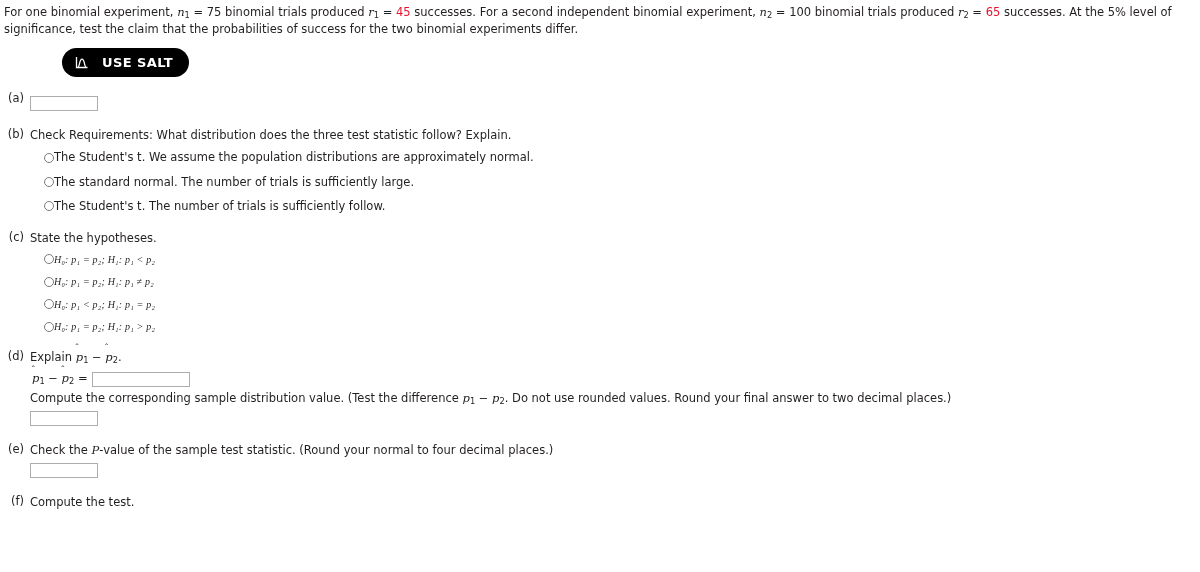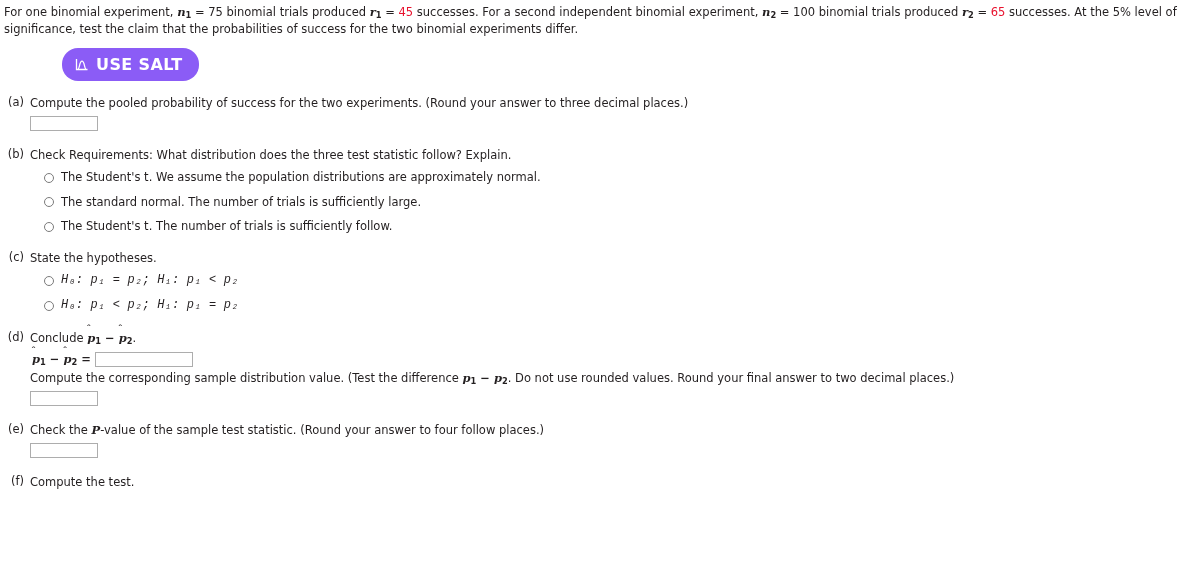--- a/index.html
+++ b/index.html
@@ -19,42 +19,41 @@
   .intro {
     padding: 4px 6px 0 4px;
     line-height: 1.45;
     font-size: 11.5px;
     white-space: normal;
   }
   .redval { color: #e8112d; text-align: right; }
   var, .mvar {
     font-family: "DejaVu Serif", "Liberation Serif", serif;
     font-style: italic;
-    font-weight: bold;
   }
   sub {
     font-size: 0.72em;
     vertical-align: -0.28em;
     font-style: normal;
     font-family: "DejaVu Sans", "Liberation Sans", sans-serif;
   }
   .salt-wrap {
     padding: 10px 0 0 62px;
   }
   .salt-btn {
     display: inline-flex;
     align-items: center;
-    gap: 7px;
-    background: #8b5cf6;
+    gap: 13px;
+    background: #000000;
     color: #ffffff;
     border: none;
     border-radius: 16px;
     padding: 7px 16px 7px 13px;
     font-family: "DejaVu Sans", "Liberation Sans", sans-serif;
-    font-size: 16px;
+    font-size: 13px;
     font-weight: bold;
     letter-spacing: 0.4px;
     cursor: pointer;
   }
   .salt-icon { display: inline-flex; align-items: center; }
   .parts { padding: 14px 0 0 0; }
   .part {
     display: block;
     padding: 0 0 0 0;
     margin-bottom: 16px;
@@ -88,41 +87,40 @@
   }
   .answer-box.wide { width: 96px; }
   .options {
     margin-top: 7px;
     padding-left: 14px;
   }
   .options.deep { padding-left: 14px; }
   .option {
     display: flex;
     align-items: center;
-    gap: 7px;
     margin-bottom: 9.5px;
     font-size: 11.5px;
     line-height: 1.3;
   }
   .option:last-child { margin-bottom: 0; }
   .radio {
     width: 10px;
     height: 10px;
     min-width: 10px;
     border: 1px solid #7b7b7b;
     border-radius: 50%;
     background: #ffffff;
     box-sizing: border-box;
     display: inline-block;
   }
   .opt-text { white-space: nowrap; }
   .hyp {
-    font-family: Liberation Mono, monospace;
+    font-family: Liberation Serif, serif;
     font-style: italic;
-    font-size: 12px;
+    font-size: 10px;
     letter-spacing: 0.2px;
   }
   .eqline {
     display: flex;
     align-items: center;
     gap: 4px;
     margin-top: 4px;
     padding-left: 2px;
   }
   .eqline .answer-box { margin-top: 0; }
@@ -164,21 +162,20 @@
     <span>USE SALT</span>
   </button>
 </div>
 
 <div class="parts">
 
   <div class="part">
     <div class="part-row">
       <div class="part-label">(a)</div>
       <div class="part-body">
-        <div class="prompt">Compute the pooled probability of success for the two experiments. (Round your answer to three decimal places.)</div>
         <input class="answer-box" type="text" value="" style="">
       </div>
     </div>
   </div>
 
   <div class="part">
     <div class="part-row">
       <div class="part-label">(b)</div>
       <div class="part-body">
         <div class="prompt">Check Requirements: What distribution does the three test statistic follow? Explain.</div>
@@ -205,52 +202,60 @@
       <div class="part-label">(c)</div>
       <div class="part-body">
         <div class="prompt">State the hypotheses.</div>
         <div class="options deep">
           <label class="option">
             <span class="radio"></span>
             <span class="opt-text hyp">H₀: p₁ = p₂; H₁: p₁ &lt; p₂</span>
           </label>
           <label class="option">
             <span class="radio"></span>
+            <span class="opt-text hyp">H₀: p₁ = p₂; H₁: p₁ ≠ p₂</span>
+          </label>
+          <label class="option">
+            <span class="radio"></span>
             <span class="opt-text hyp">H₀: p₁ &lt; p₂; H₁: p₁ = p₂</span>
           </label>
+          <label class="option">
+            <span class="radio"></span>
+            <span class="opt-text hyp">H₀: p₁ = p₂; H₁: p₁ &gt; p₂</span>
+          </label>
         </div>
       </div>
     </div>
   </div>
 
   <div class="part">
     <div class="part-row">
       <div class="part-label">(d)</div>
       <div class="part-body">
         <div class="prompt">
-          <span>Conclude </span><span class="mvar"><span class="phat">p<span class="hat">̂</span></span><sub>1</sub> − <span class="phat">p<span class="hat">̂</span></span><sub>2</sub></span><span>.</span>
+          <span>Explain </span><span class="mvar"><span class="phat">p<span class="hat">̂</span></span><sub>1</sub> − <span class="phat">p<span class="hat">̂</span></span><sub>2</sub></span><span>.</span>
         </div>
         <div class="eqline">
           <span class="mvar"><span class="phat">p<span class="hat">̂</span></span><sub>1</sub> − <span class="phat">p<span class="hat">̂</span></span><sub>2</sub> =</span>
           <input class="answer-box wide" type="text" value="" style="">
         </div>
         <div class="subprompt">
           <span>Compute the corresponding sample distribution value. (Test the difference </span><span class="mvar">p<sub>1</sub> − p<sub>2</sub></span><span>. Do not use rounded values. Round your final answer to two decimal places.)</span>
         </div>
         <input class="answer-box" type="text" value="" style="">
       </div>
     </div>
   </div>
 
   <div class="part">
     <div class="part-row">
       <div class="part-label">(e)</div>
       <div class="part-body">
         <div class="prompt">
-          <span>Check the </span><var>P</var><span>-value of the sample test statistic. (Round your answer to four follow places.)</span>
+          <span>Check the </span><var>P</var><span>-value of the sample test statistic. (Round your normal to four decimal places.)</span>
         </div>
         <input class="answer-box" type="text" value="" style="">
       </div>
     </div>
   </div>
 
   <div class="part">
     <div class="part-row">
       <div class="part-label">(f)</div>
       <div class="part-body">

